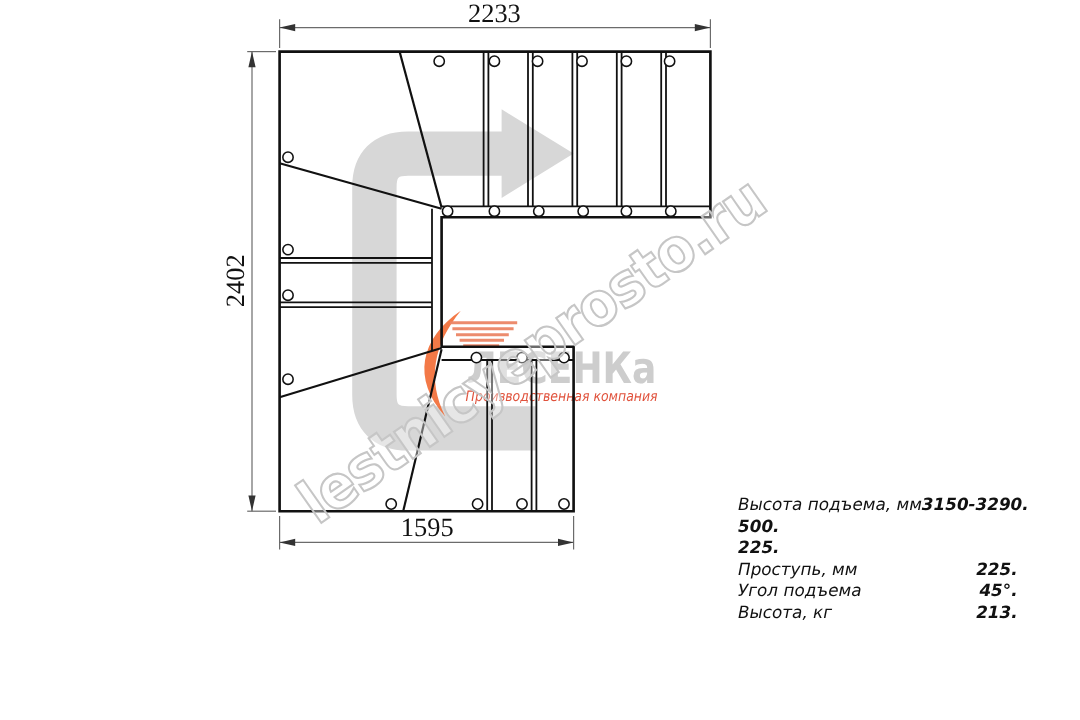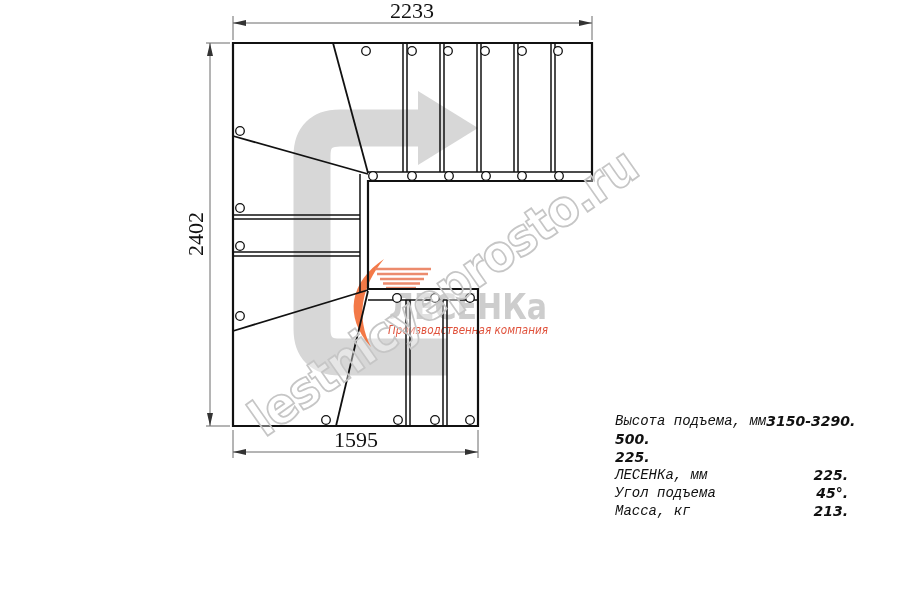--- a/index.html
+++ b/index.html
@@ -4,21 +4,21 @@
 <style>
   html,body{margin:0;padding:0;background:#ffffff;}
   #stage{position:relative;width:900px;height:600px;background:#ffffff;overflow:hidden;
          font-family:"DejaVu Sans",sans-serif;}
   #plan-svg{position:absolute;left:0;top:0;}
   .dim-text{font-family:"Liberation Serif",serif;font-size:22px;fill:#111;}
   .specs{position:absolute;left:615px;top:412px;width:233px;
          font-family:"DejaVu Sans",sans-serif;font-style:italic;font-size:14px;
          color:#111;line-height:18px;}
   .spec-row{display:flex;justify-content:space-between;}
-  .spec-label{white-space:nowrap;font-family:Liberation Mono, monospace;}
+  .spec-label{white-space:nowrap;}
   .spec-value{white-space:nowrap;text-align:right;font-weight:bold;}
 </style>
 </head>
 <body>
 
 <div id="stage">
 
   <svg id="plan-svg" width="900" height="600" viewBox="0 0 900 600">
 
     <g>
@@ -150,26 +150,26 @@
       <span class="spec-label">Высота подъема, мм</span>
       <span class="spec-value">3150-3290.</span>
     </div>
     <div class="spec-row">
       <span class="spec-value">500.</span>
     </div>
     <div class="spec-row">
       <span class="spec-value">225.</span>
     </div>
     <div class="spec-row">
-      <span class="spec-label">ЛЕСЕНКа, мм</span>
+      <span class="spec-label">Проступь, мм</span>
       <span class="spec-value">225.</span>
     </div>
     <div class="spec-row">
       <span class="spec-label">Угол подъема</span>
       <span class="spec-value">45°.</span>
     </div>
     <div class="spec-row">
-      <span class="spec-label">Масса, кг</span>
+      <span class="spec-label">Высота, кг</span>
       <span class="spec-value">213.</span>
     </div>
   </div>
 
 </div>
 
 </body></html>

